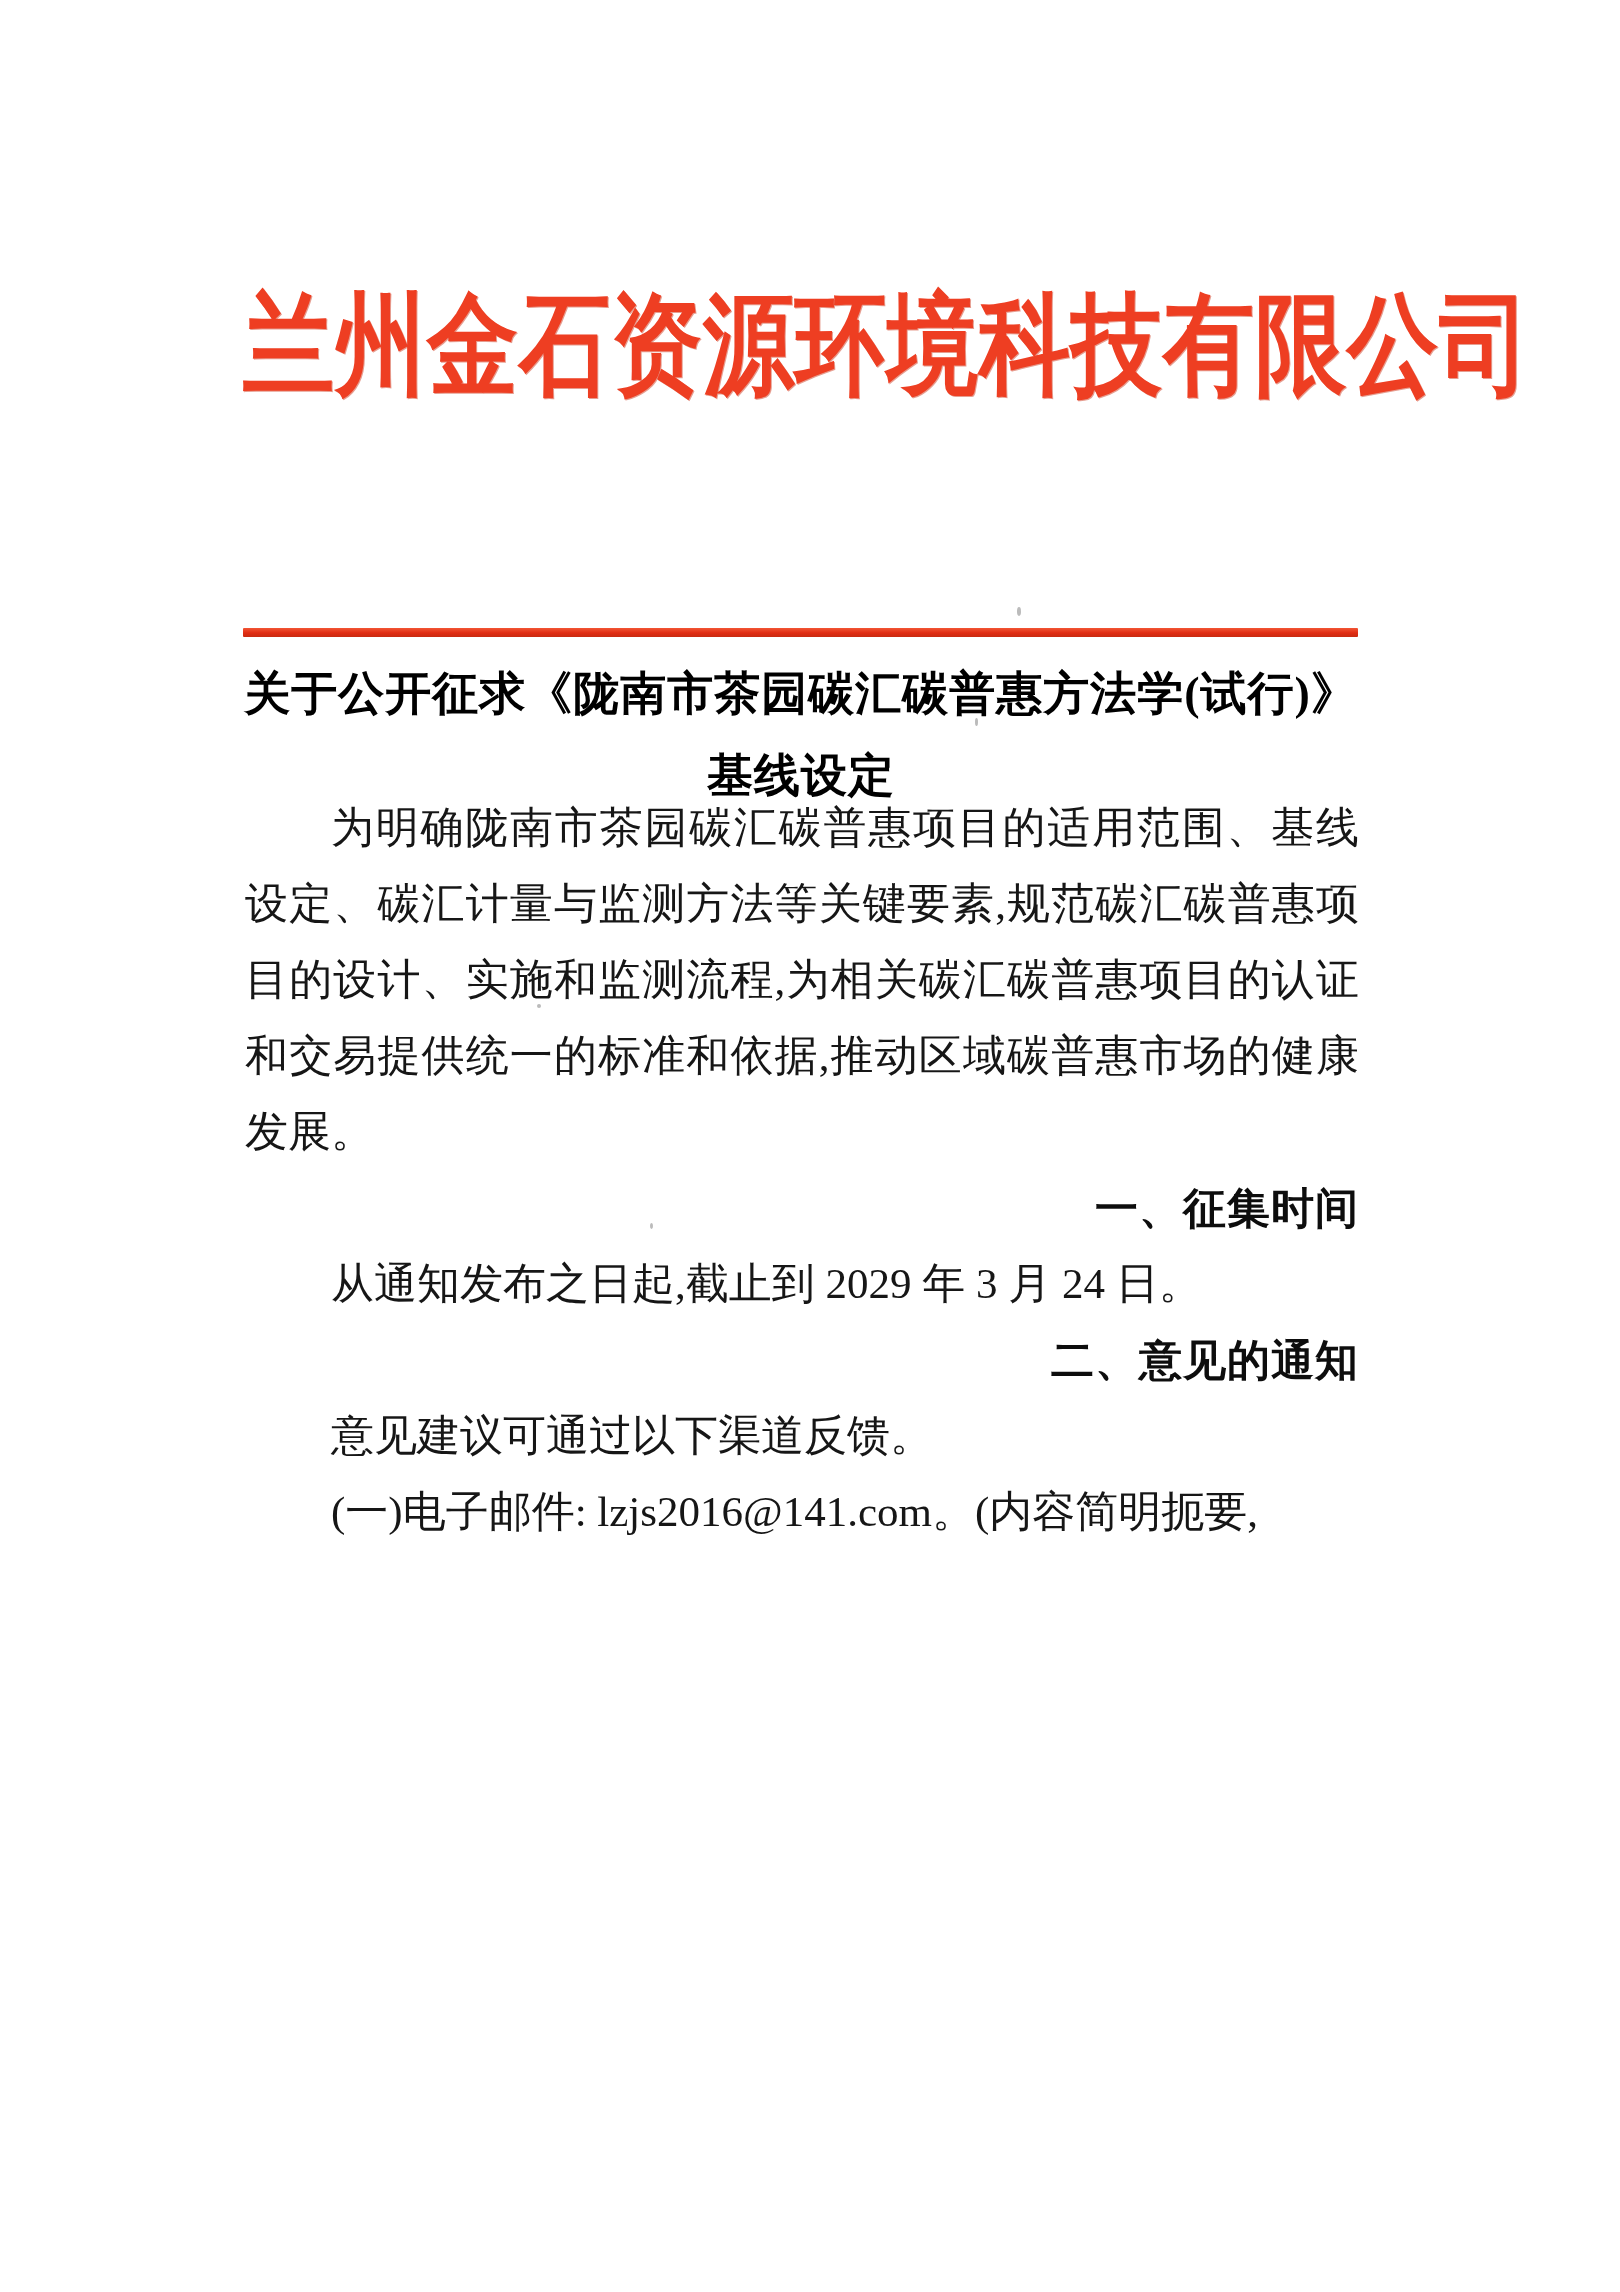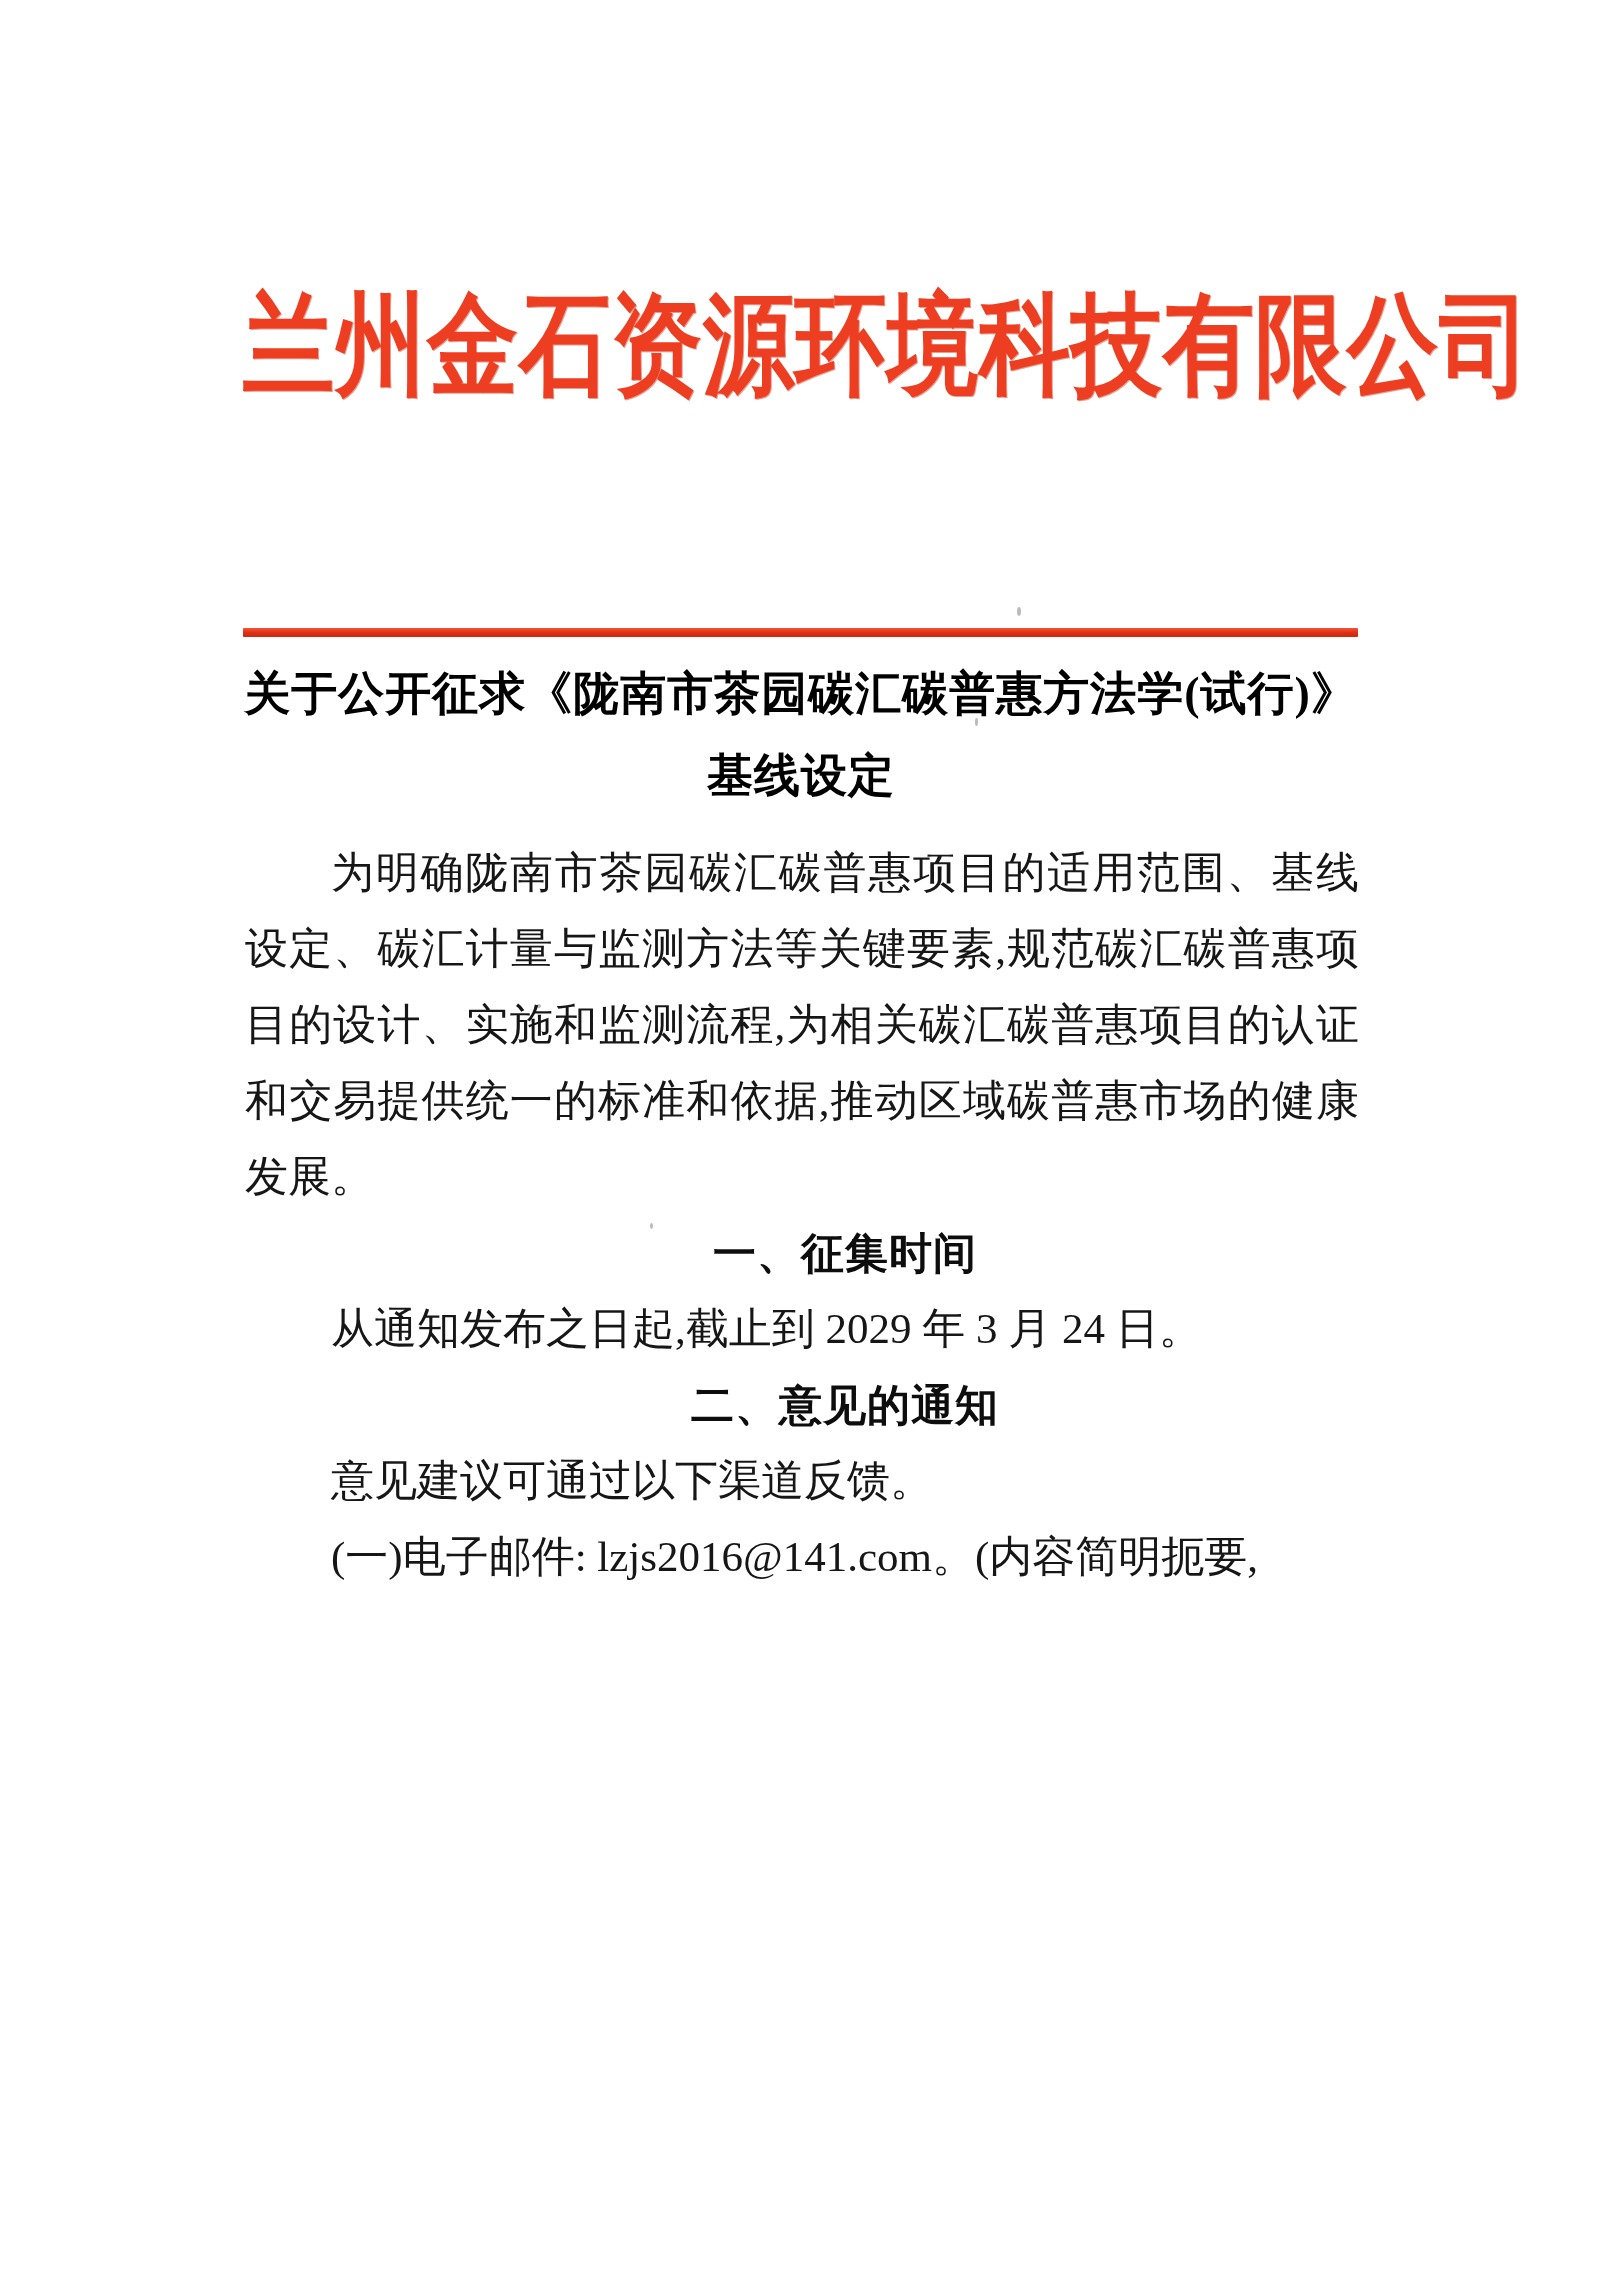--- a/index.html
+++ b/index.html
@@ -54,40 +54,40 @@
     text-align: center;
     font-weight: 700;
     font-size: 46px;
     line-height: 82px;
     letter-spacing: 1px;
     color: #000000;
   }
   
   .body-block {
     position: absolute;
-    top: 835px;
+    top: 790px;
     left: 245px;
     width: 1114px;
     font-size: 43px;
     line-height: 76px;
     color: #161616;
   }
   .body-block p {
     margin: 0;
     text-indent: 2em;
     text-align: justify;
     text-justify: inter-ideograph;
   }
   .body-block p.no-justify {
     text-align: left;
   }
   .body-block p.section-heading {
     font-family: "Liberation Sans", "DejaVu Sans", sans-serif;
     font-weight: 700;
-    text-align: center;
+    text-align: right;
     letter-spacing: 1px;
     color: #0d0d0d;
   }
   
   .speckle {
     position: absolute;
     background: rgba(60,60,60,0.35);
     border-radius: 50%;
   }
   .s1 { width: 3.9px; height: 8.8px; left: 1017px; top: 607px; }

